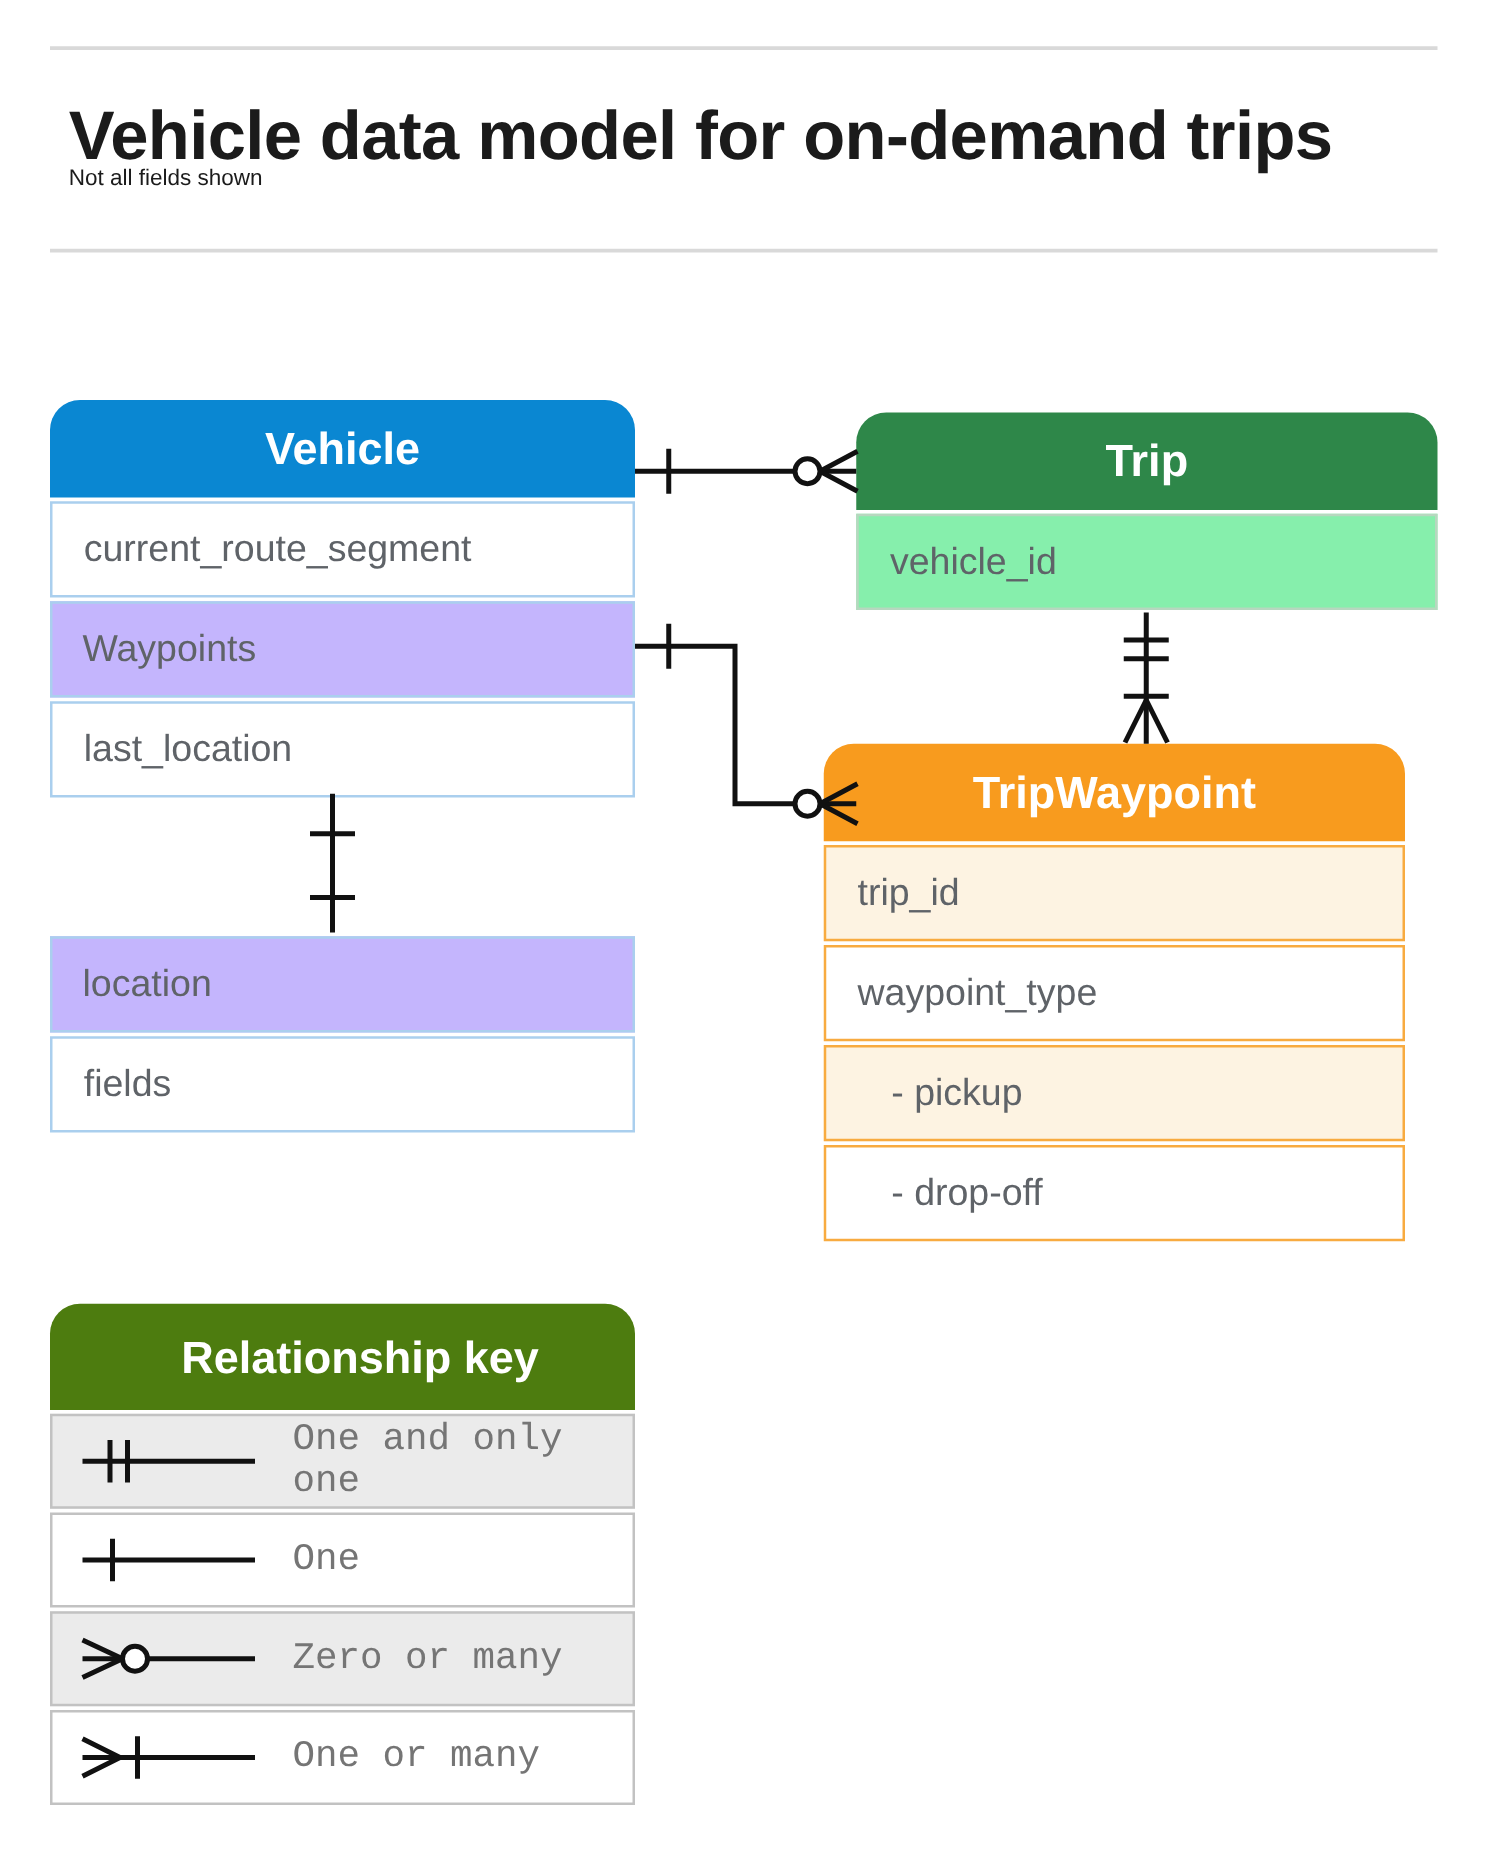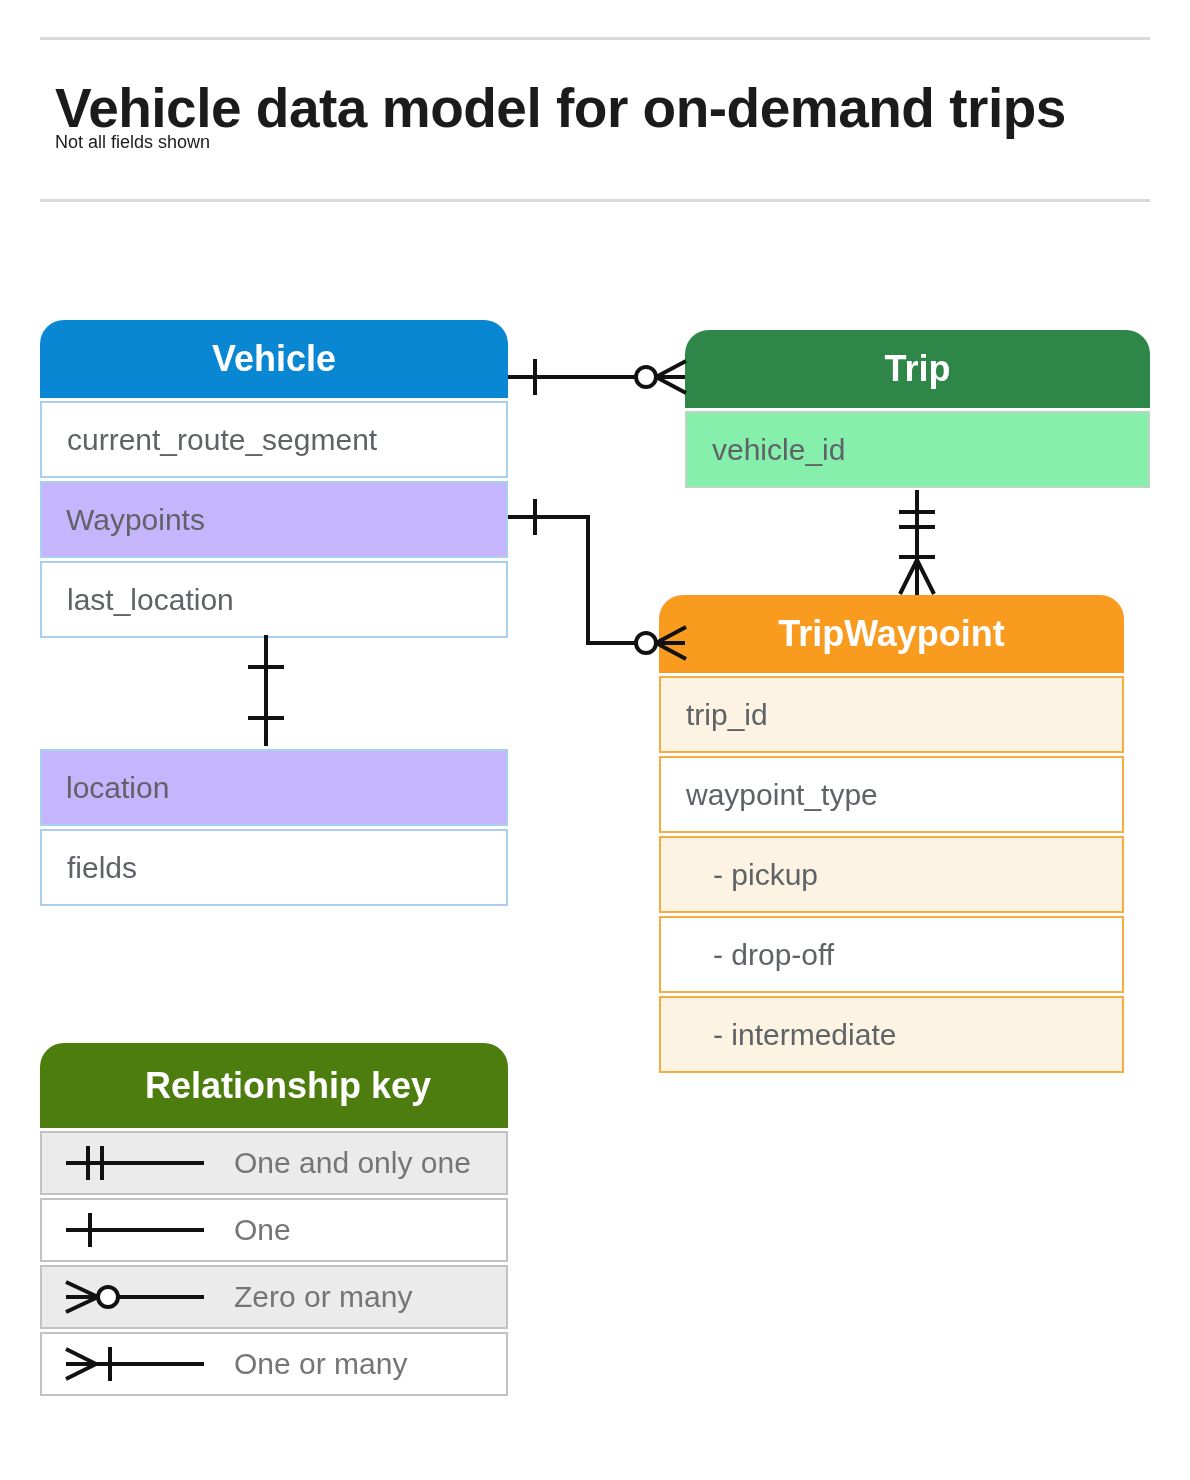--- a/index.html
+++ b/index.html
@@ -37,21 +37,21 @@
   .blue .ehead{background:#0a87d2;}
   .blue .erow{border-color:#aacfee;}
   .blue .erow.shaded{background:#c4b5fd;padding-left:24px;}
   .green .ehead{background:#2e8749;}
   .green .erow{border-color:#b7d7bf;}
   .green .erow.shaded{background:#86efac;}
   .orange .ehead{background:#f89b1e;}
   .orange .erow{border-color:#f8ab40;}
   .orange .erow.shaded{background:#fdf3e2;}
   .gray .ehead{background:#4d7c0f;padding-left:28px;}
-  .gray .erow{border-color:#c2c2c2;height:64px;padding-left:20px;}
+  .gray .erow{border-color:#c2c2c2;height:76px;padding-left:20px;font-family:Liberation Mono, monospace;}
   .gray .erow.shaded{background:#ebebeb;}
   .gray .ehead{height:85px;}
 
   .legend-row .sym{flex:0 0 150px;margin-right:22px;}
   .legend-row span{color:#757575;}
 
   .connectors{position:absolute;left:0;top:0;pointer-events:none;}
   .connectors *{vector-effect:non-scaling-stroke;}
 </style>
 </head>
@@ -75,21 +75,20 @@
     <div class="ehead">Trip</div>
     <div class="erow shaded">vehicle_id</div>
   </div>
 
   <div class="entity orange" style="left:659px;top:595px;width:465px;">
     <div class="ehead">TripWaypoint</div>
     <div class="erow shaded">trip_id</div>
     <div class="erow">waypoint_type</div>
     <div class="erow shaded indent">- pickup</div>
     <div class="erow indent">- drop-off</div>
-    <div class="erow shaded indent">- intermediate</div>
   </div>
 
   <div class="entity blue" style="left:40px;top:746px;width:468px;">
     <div class="erow shaded">location</div>
     <div class="erow">fields</div>
   </div>
 
   <div class="entity gray" style="left:40px;top:1043px;width:468px;">
     <div class="ehead">Relationship key</div>
 

